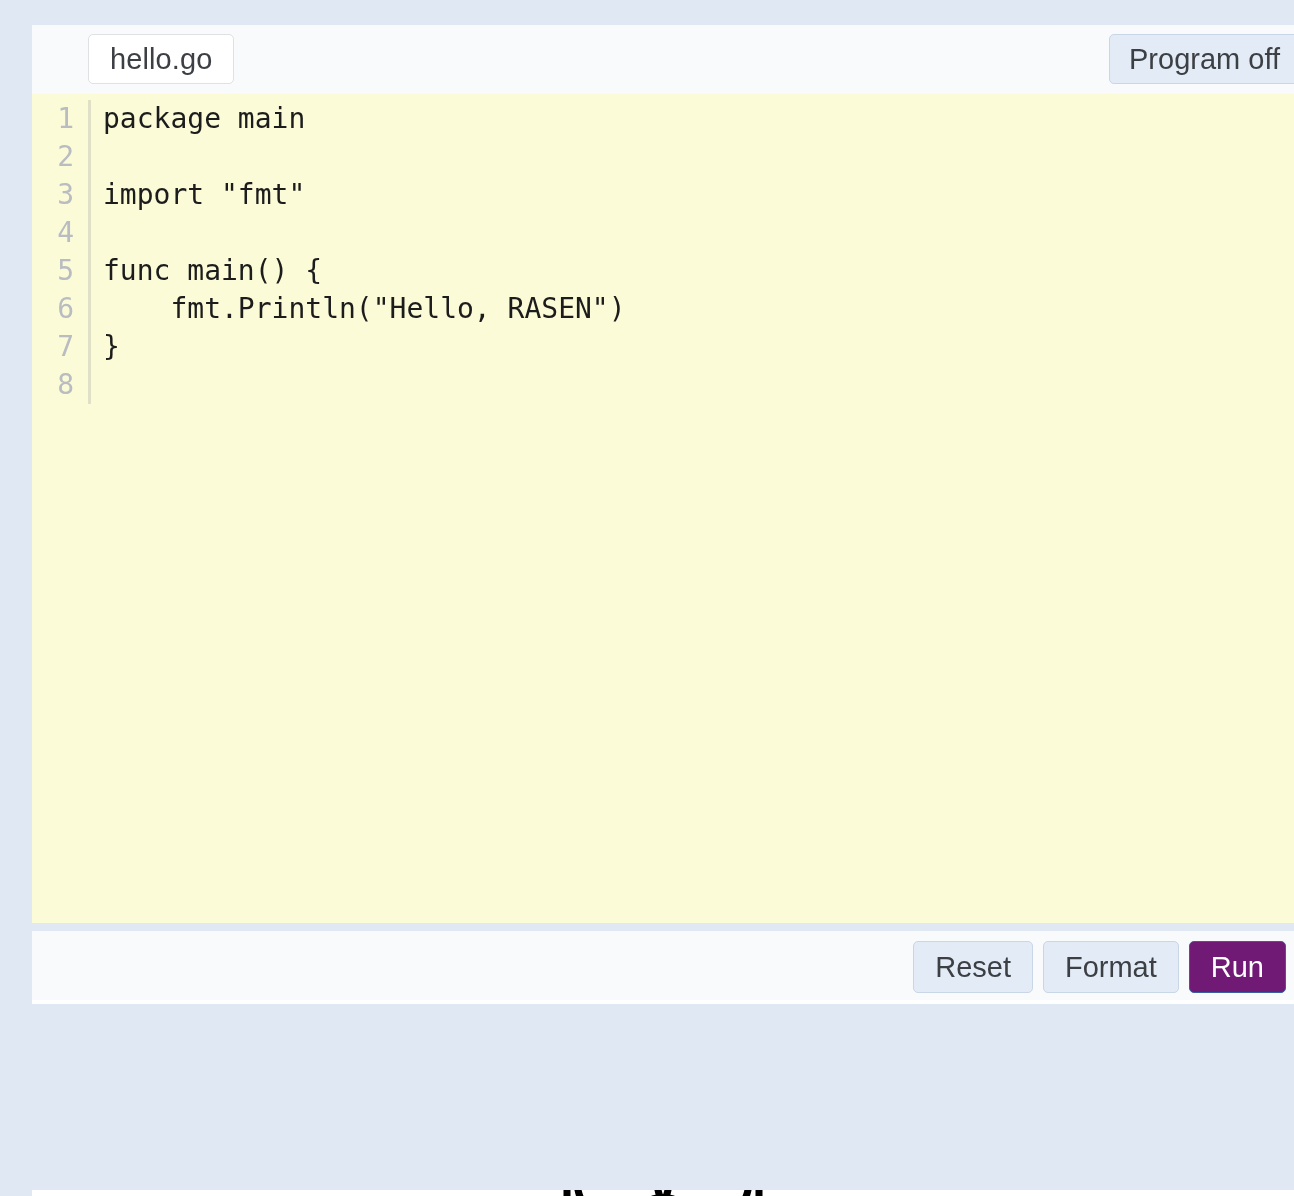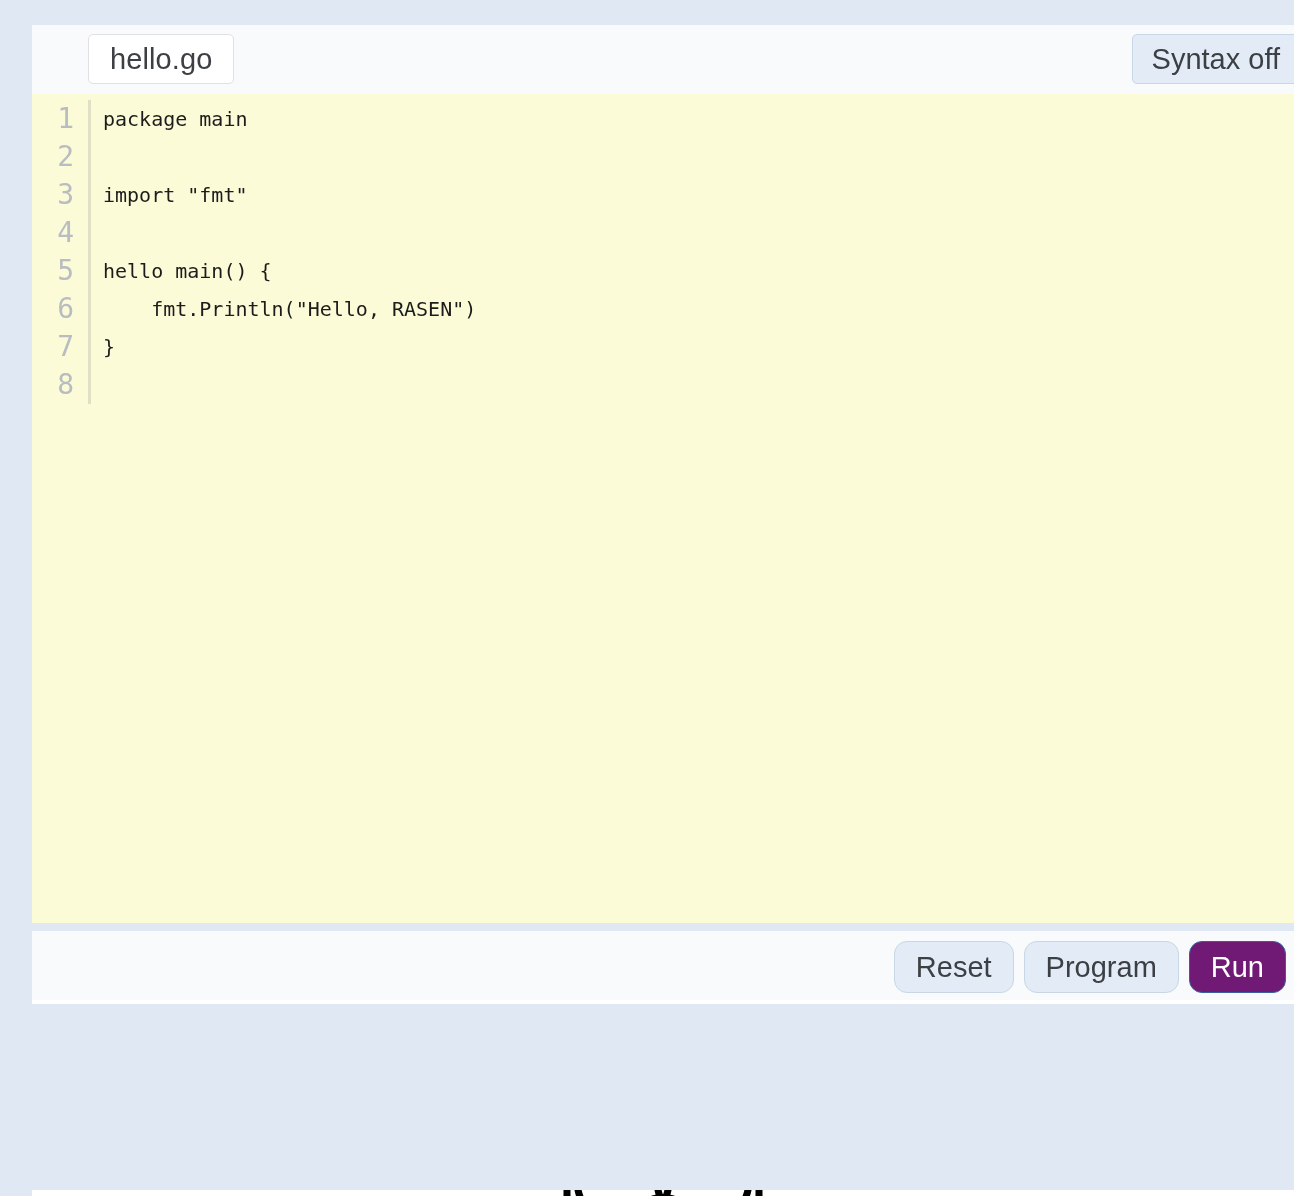--- a/index.html
+++ b/index.html
@@ -112,21 +112,21 @@
   .gutter-sep {
     width: 3px;
     flex: 0 0 auto;
     background: #e0e0c6;
   }
 
   .code-text {
     flex: 1 1 auto;
     padding-left: 12px;
     font-family: "DejaVu Sans Mono", monospace;
-    font-size: 20px;
+    font-size: 28px;
     color: #1c1c1c;
     white-space: pre;
   }
 
   
   .controls-bar {
     position: absolute;
     left: 0;
     top: 906px;
     width: 1262px;
@@ -141,21 +141,21 @@
     display: flex;
     gap: 10px;
   }
 
   .btn {
     height: 52px;
     padding: 0 21px;
     display: flex;
     align-items: center;
     justify-content: center;
-    border-radius: 13px;
+    border-radius: 5px;
     box-sizing: border-box;
     font-size: 29px;
     cursor: pointer;
   }
 
   .btn-secondary {
     background: #e3ecf6;
     border: 1px solid #c9d6e5;
     color: #3c3f43;
   }
@@ -227,21 +227,21 @@
 <body>
 
 <div id="root">
   <div class="panel">
 
     <div class="header-bar">
       <div class="file-tab">
         <span>hello.go</span>
       </div>
       <div class="syntax-btn">
-        <span>Syntax off</span>
+        <span>Program off</span>
       </div>
     </div>
 
     <div class="code-area">
       <div class="code-rows" id="code-rows">
           <div class="code-row">
             <div class="line-no">1</div>
             <div class="gutter-sep"></div>
             <div class="code-text">package main</div>
           </div>
@@ -256,21 +256,21 @@
             <div class="code-text">import "fmt"</div>
           </div>
           <div class="code-row">
             <div class="line-no">4</div>
             <div class="gutter-sep"></div>
             <div class="code-text"></div>
           </div>
           <div class="code-row">
             <div class="line-no">5</div>
             <div class="gutter-sep"></div>
-            <div class="code-text">hello main() {</div>
+            <div class="code-text">func main() {</div>
           </div>
           <div class="code-row">
             <div class="line-no">6</div>
             <div class="gutter-sep"></div>
             <div class="code-text">    fmt.Println("Hello, RASEN")</div>
           </div>
           <div class="code-row">
             <div class="line-no">7</div>
             <div class="gutter-sep"></div>
             <div class="code-text">}</div>
@@ -282,21 +282,21 @@
           </div>
         </div>
     </div>
 
     <div class="controls-bar">
       <div class="btn-group">
         <div class="btn btn-secondary">
           <span>Reset</span>
         </div>
         <div class="btn btn-secondary">
-          <span>Program</span>
+          <span>Format</span>
         </div>
         <div class="btn btn-primary">
           <span>Run</span>
         </div>
       </div>
     </div>
 
     <div class="output-sep"></div>
 
 

